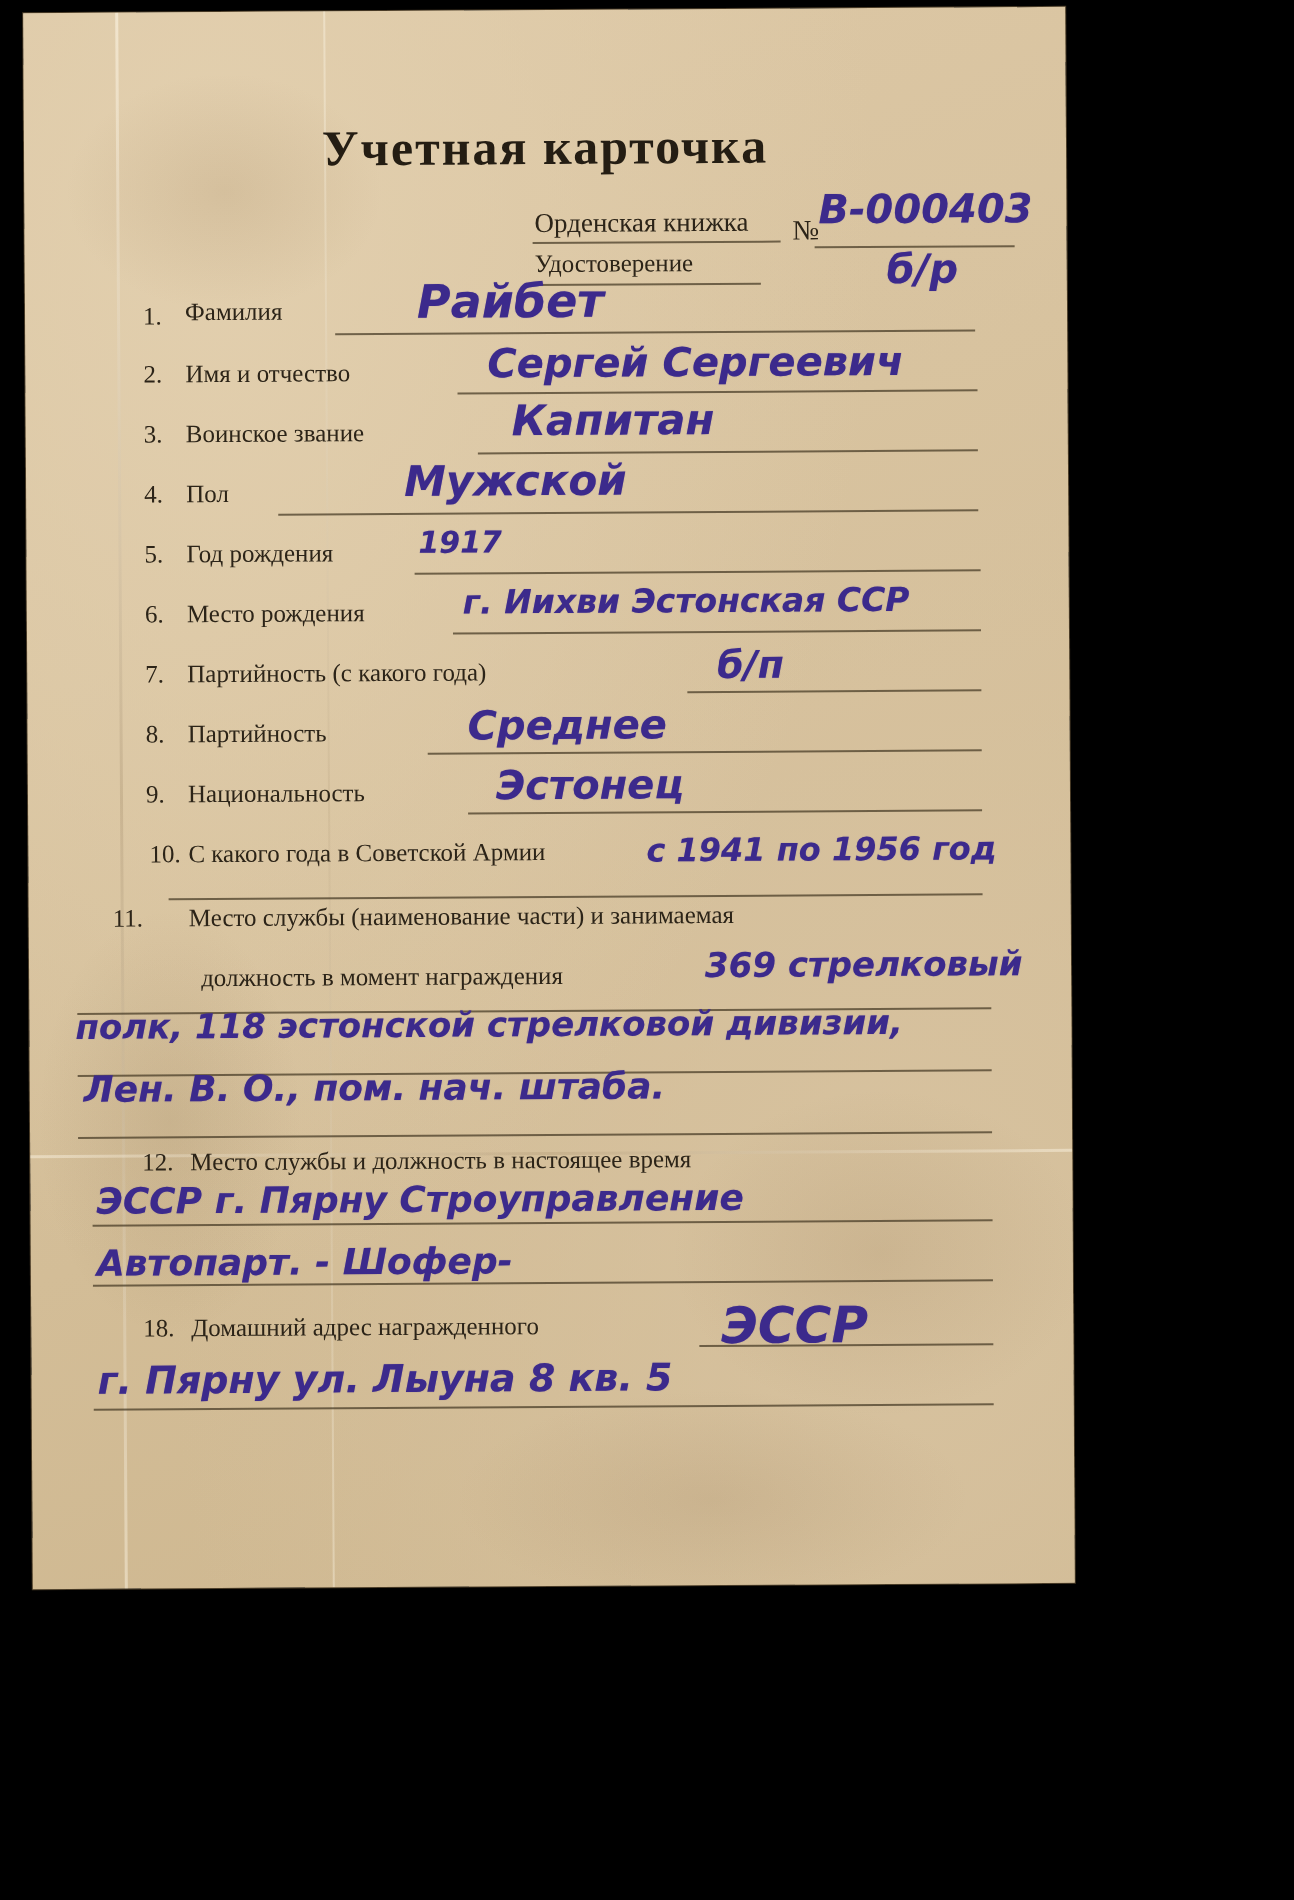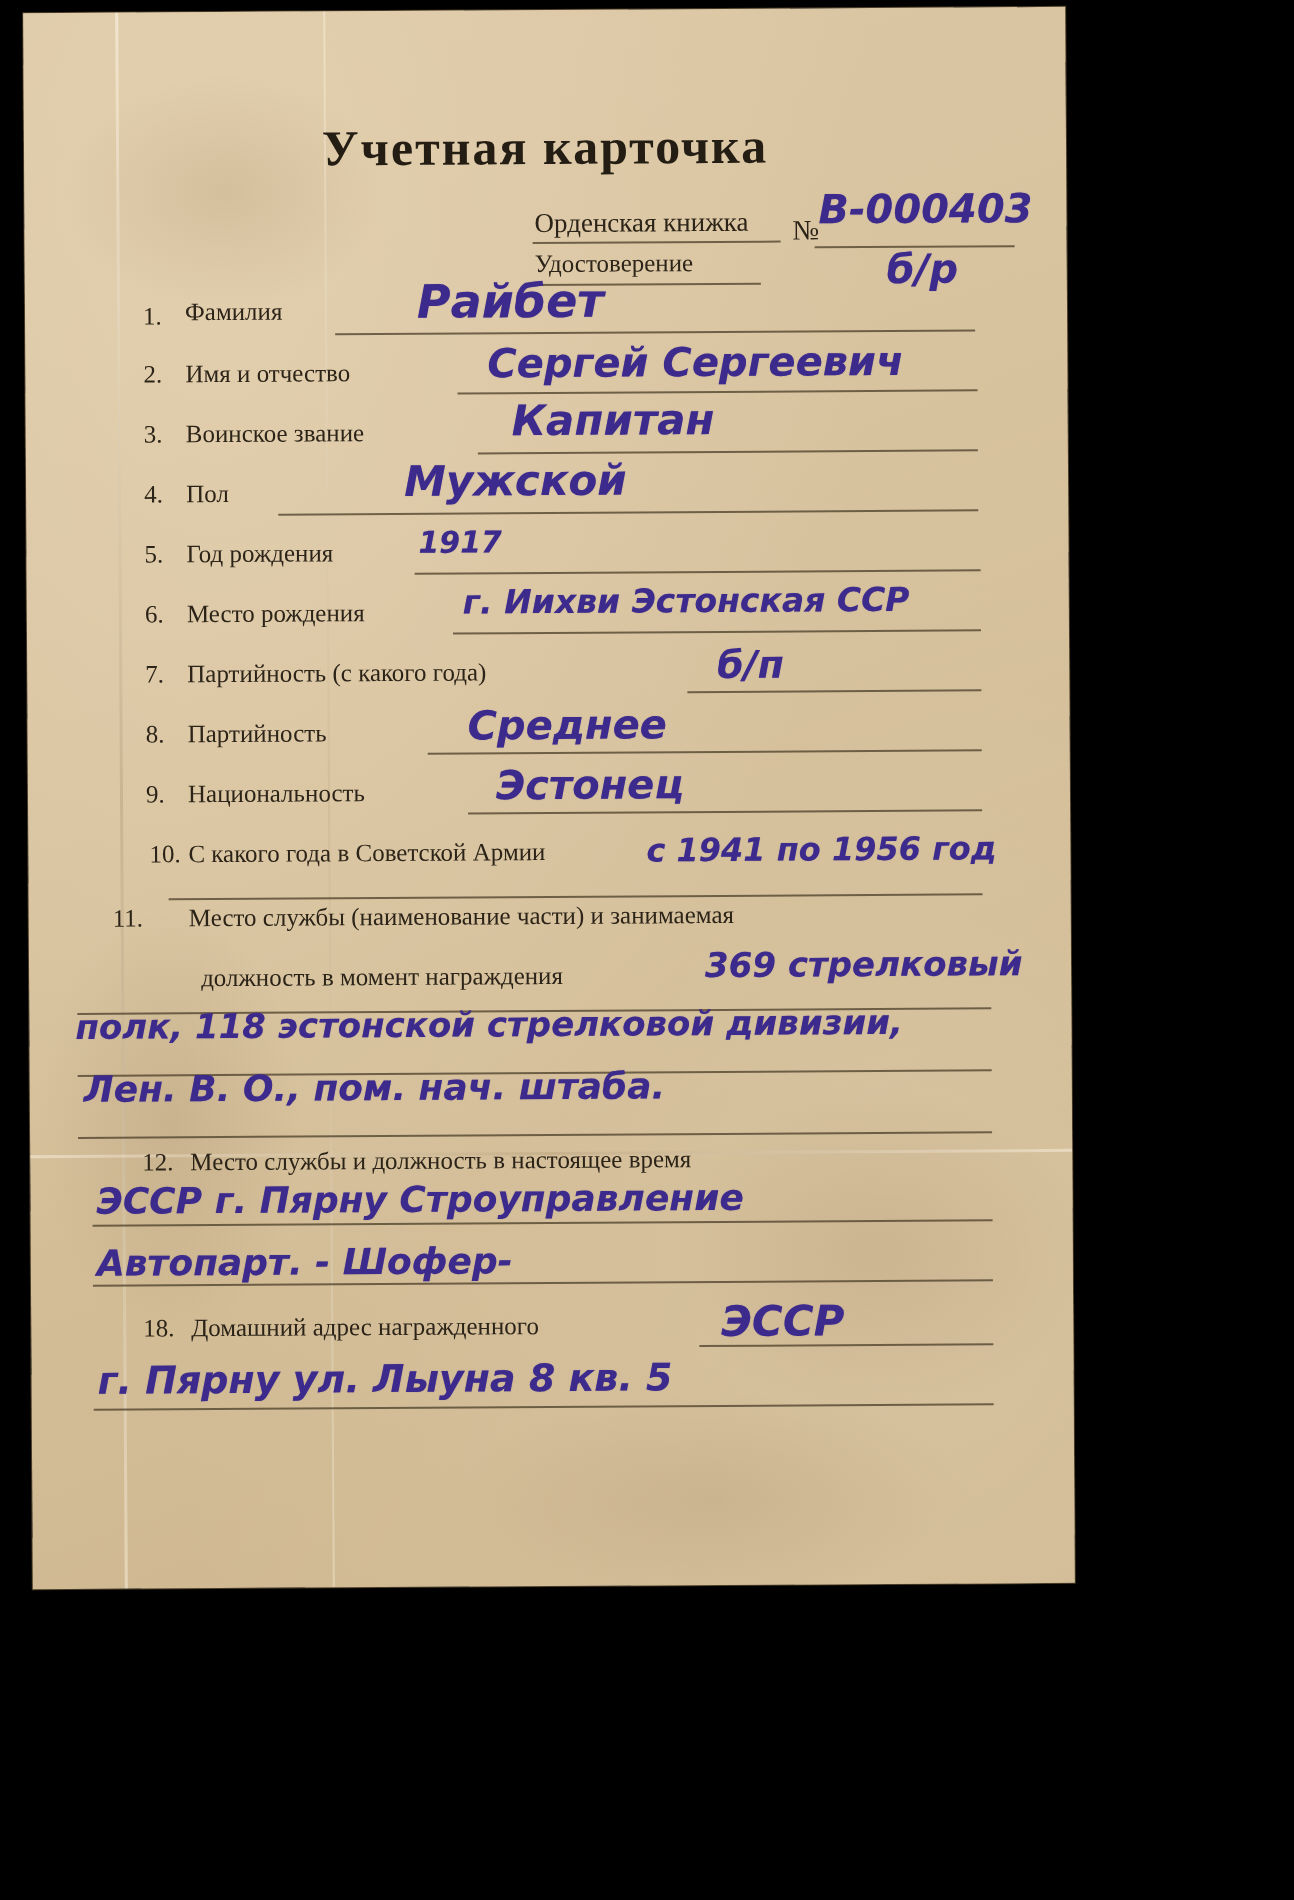--- a/index.html
+++ b/index.html
@@ -179,16 +179,16 @@
   <div class="print lbl" style="left:160px; top:1136px;">Место службы и должность в настоящее время</div>
   <div class="rule" style="left:62px; top:1212px; width:900px;"></div>
   <div class="rule" style="left:62px; top:1272px; width:900px;"></div>
   <div class="ink" style="left:66px; top:1168px; font-size:36px;">ЭССР г. Пярну   Строуправление</div>
   <div class="ink" style="left:66px; top:1230px; font-size:36px;">Автопарт. - Шофер-</div>
 
   <div class="print num" style="left:112px; top:1302px;">18.</div>
   <div class="print lbl" style="left:160px; top:1302px;">Домашний адрес награжденного</div>
   <div class="rule" style="left:668px; top:1336px; width:294px;"></div>
   <div class="rule" style="left:62px; top:1396px; width:900px;"></div>
-  <div class="ink" style="left:690px; top:1288px; font-size:42px;">ЭССР</div>
+  <div class="ink" style="left:690px; top:1288px; font-size:50px;">ЭССР</div>
   <div class="ink" style="left:66px; top:1346px; font-size:38px;">г. Пярну ул. Лыуна 8 кв. 5</div>
 
 </div>
 
 </body></html>

